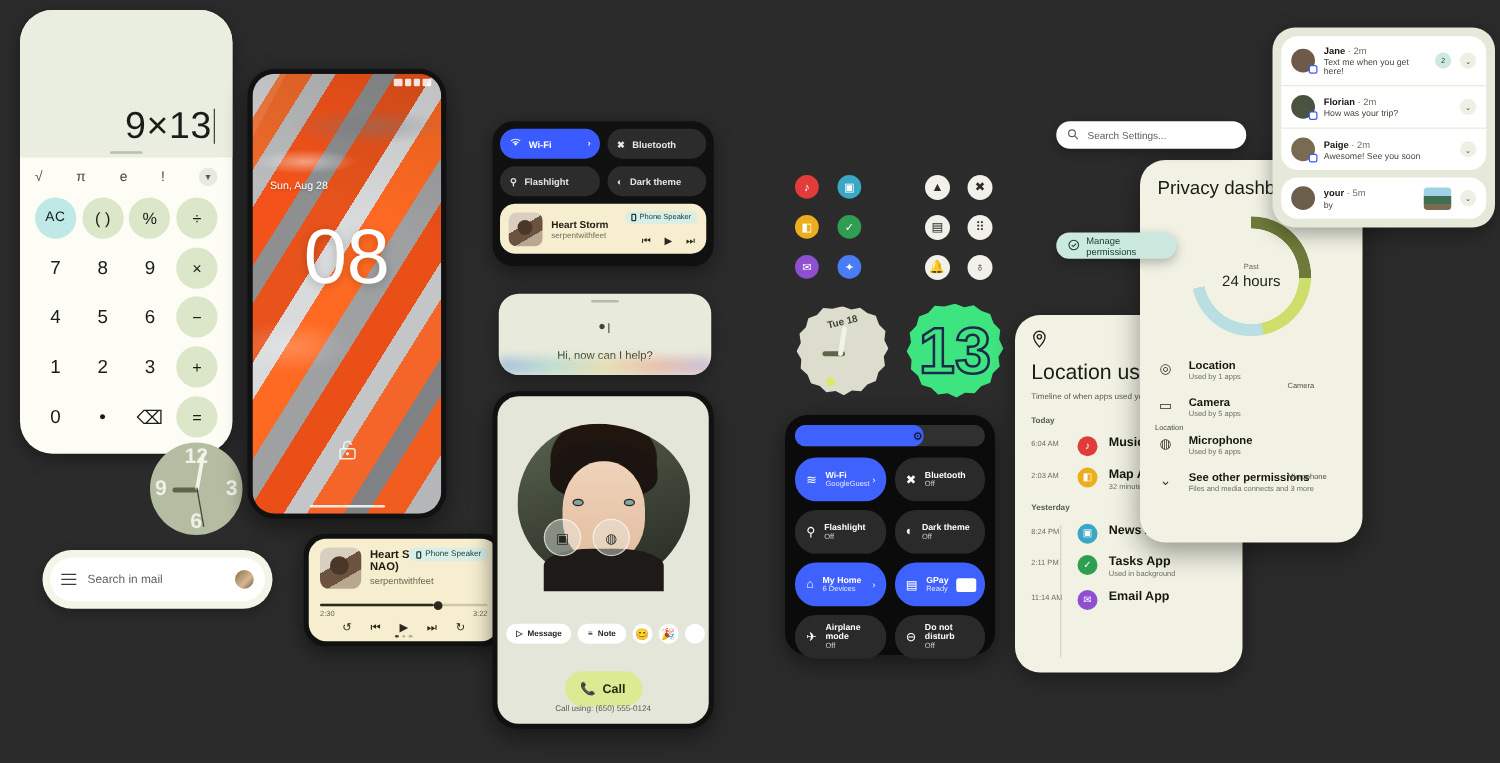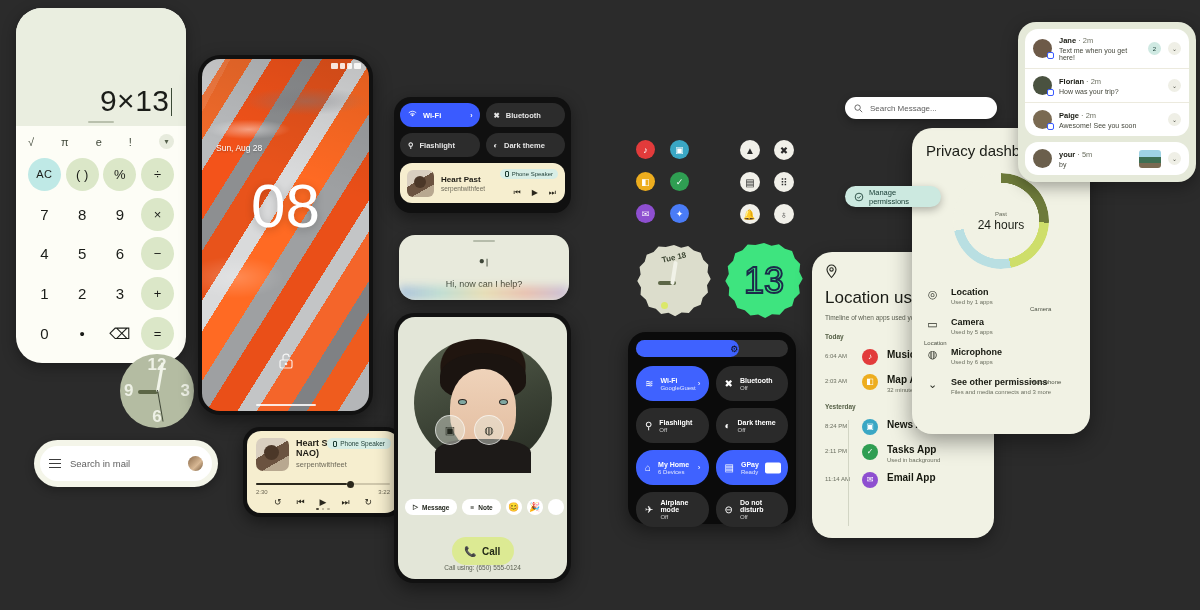--- a/index.html
+++ b/index.html
@@ -99,21 +99,21 @@
   #gmail .ham { display: flex; flex-direction: column; gap: 2.5px; }
   #gmail .ham i { display: block; width: 12px; height: 1.6px; background: #3c3c3c; }
   #gmail .ph { flex: 1; font-size: 9.5px; color: #606060; }
   #gmail .av {
     width: 15px; height: 15px; border-radius: 50%;
     background: linear-gradient(135deg,#8a6a4a,#d8b894 60%,#6d5236);
   }
 
   
   #lock {
-    left: 198px; top: 55px; width: 175px; height: 360px;
+    left: 198px; top: 55px; width: 159px; height: 360px;
     background: #111; border-radius: 22px; padding: 4px;
     box-shadow: 0 6px 18px rgba(0,0,0,.45);
     text-decoration: underline;
   }
   #lock .screen {
     width: 100%; height: 100%; border-radius: 18px; overflow: hidden;
     position: relative;
     background:
       linear-gradient(118deg, rgba(255,255,255,.10) 0 8%, transparent 8% 14%),
       linear-gradient(122deg,
@@ -361,21 +361,21 @@
   #tueclock .hh { position: absolute; left: 35px; top: 16px; width: 4px; height: 24px; background: #f1f2e8; border-radius: 2px; transform: rotate(9deg); }
   #tueclock .dot { position: absolute; left: 24px; bottom: 10px; width: 7px; height: 7px; border-radius: 50%; background: #dbe86a; }
 
   #a13 { left: 725px; top: 243px; width: 78px; height: 78px; }
   #a13 .body {
     position: absolute; inset: 0; background: #3ee47f;
     clip-path: polygon(50% 0%,59.6% 3.6%,69.1% 1.5%,76.8% 7.3%,86% 10.4%,89.6% 19.9%,96.4% 26.8%,95.3% 36.7%,99.6% 45.8%,94.6% 54.4%,95.9% 64.3%,88.8% 71.4%,86.1% 80.9%,76.8% 84.5%,70.1% 91.9%,60.2% 91.2%,51.5% 96.2%,42.5% 91.7%,32.6% 93.1%,25.4% 86.1%,15.9% 83.3%,12.2% 74%,4.8% 67.3%,5.4% 57.4%,0.4% 48.7%,4.9% 39.7%,3.5% 29.8%,10.4% 22.6%,13.1% 13.1%,22.4% 9.4%,29.1% 2%,39% 2.7%);
   }
   #a13 .num {
     position: absolute; inset: 0; display: flex; align-items: center;
-    justify-content: center; font-size: 36px; font-weight: normal;
+    justify-content: center; font-size: 52px; font-weight: bold;
     color: #3ee47f; -webkit-text-stroke: 2px #1b2a4a; padding-bottom: 3px;
   }
 
   
   #qsbig {
     left: 628px; top: 332px; width: 168px; height: 192px;
     background: #0b0b0b; border-radius: 18px; padding: 8px;
     box-shadow: 0 6px 18px rgba(0,0,0,.45);
   }
   #qsbig .brightness {
@@ -654,21 +654,21 @@
         <span>Flashlight</span>
       </div>
       <div class="tile">
         <span>◐</span>
         <span>Dark theme</span>
       </div>
     </div>
     <div class="media">
       <div class="art"></div>
       <div>
-        <div class="mt1">Heart Past</div>
+        <div class="mt1">Heart Storm</div>
         <div class="mt2">serpentwithfeet</div>
       </div>
       <div class="spk">
         <span class="ic"></span>
         <span>Phone Speaker</span>
       </div>
       <div class="ctr">
         <span>⏮</span>
         <span>▶</span>
         <span>⏭</span>
@@ -917,21 +917,21 @@
       </div>
   </div>
 
   <div class="abs" id="searchsettings">
     <span>
       <svg width="9" height="9" viewBox="0 0 11 11">
           <circle cx="4.4" cy="4.4" r="3.3" stroke="#5d5d5d" stroke-width="1.1" fill="none"></circle>
           <path d="M7 7l3 3" stroke="#5d5d5d" stroke-width="1.1"></path>
         </svg>
     </span>
-    <span class="ph">Search Message...</span>
+    <span class="ph">Search Settings...</span>
   </div>
 
   <div class="abs" id="manageperm">
     <span>
       <svg width="10" height="10" viewBox="0 0 12 12">
           <circle cx="6" cy="6" r="4.6" stroke="#143930" stroke-width="1" fill="none"></circle>
           <path d="M4 6l1.5 1.5L8.3 4.6" stroke="#143930" stroke-width="1" fill="none"></path>
         </svg>
     </span>
     <span class="lb">Manage permissions</span>

